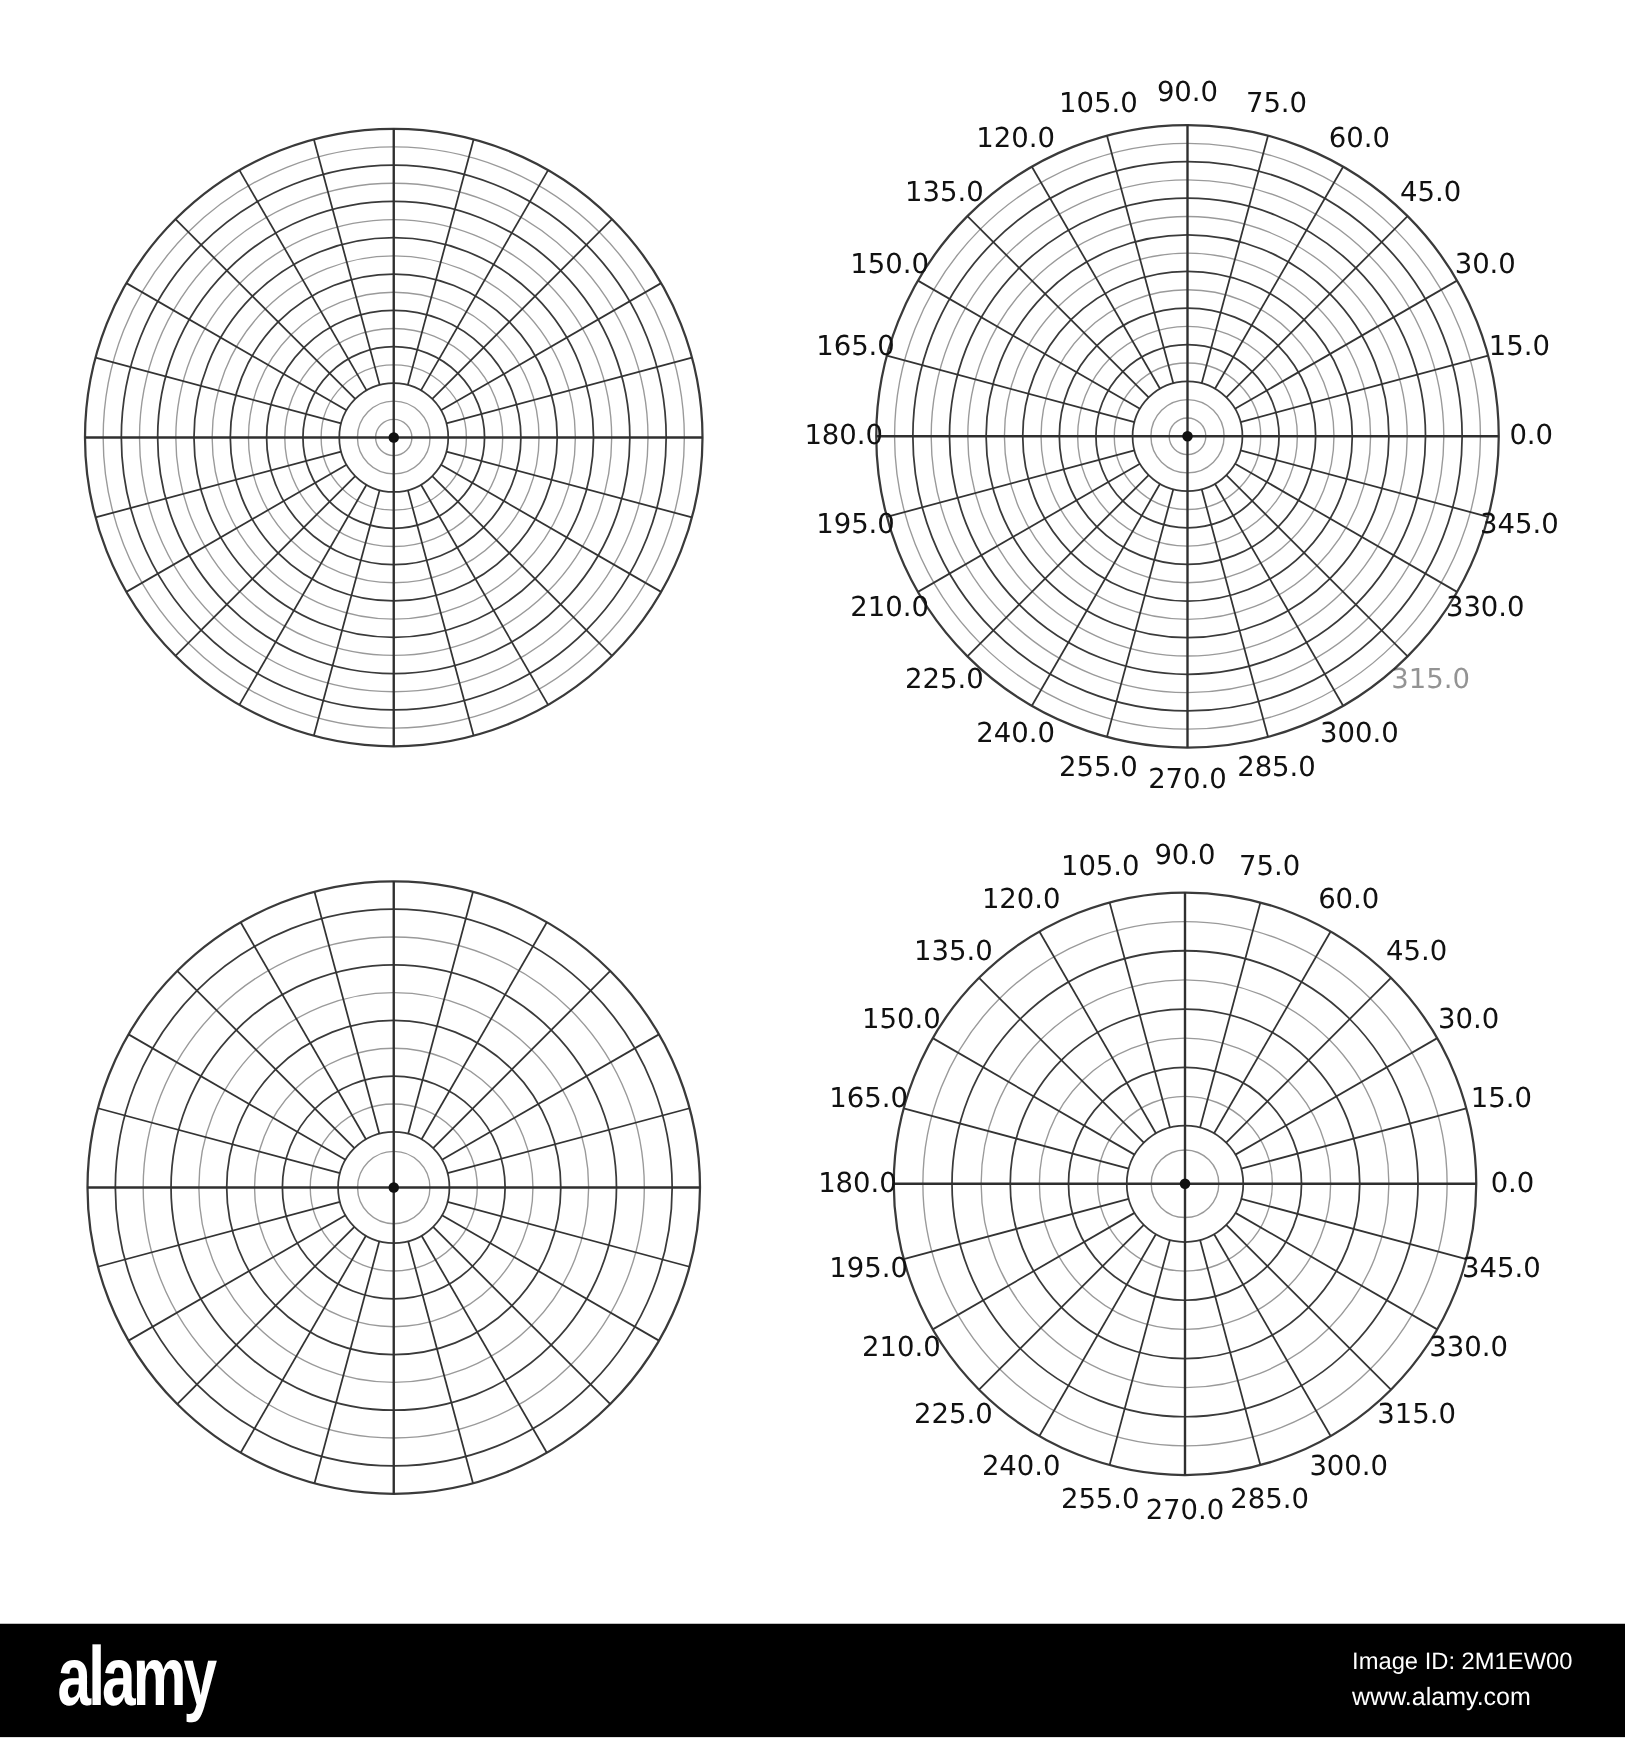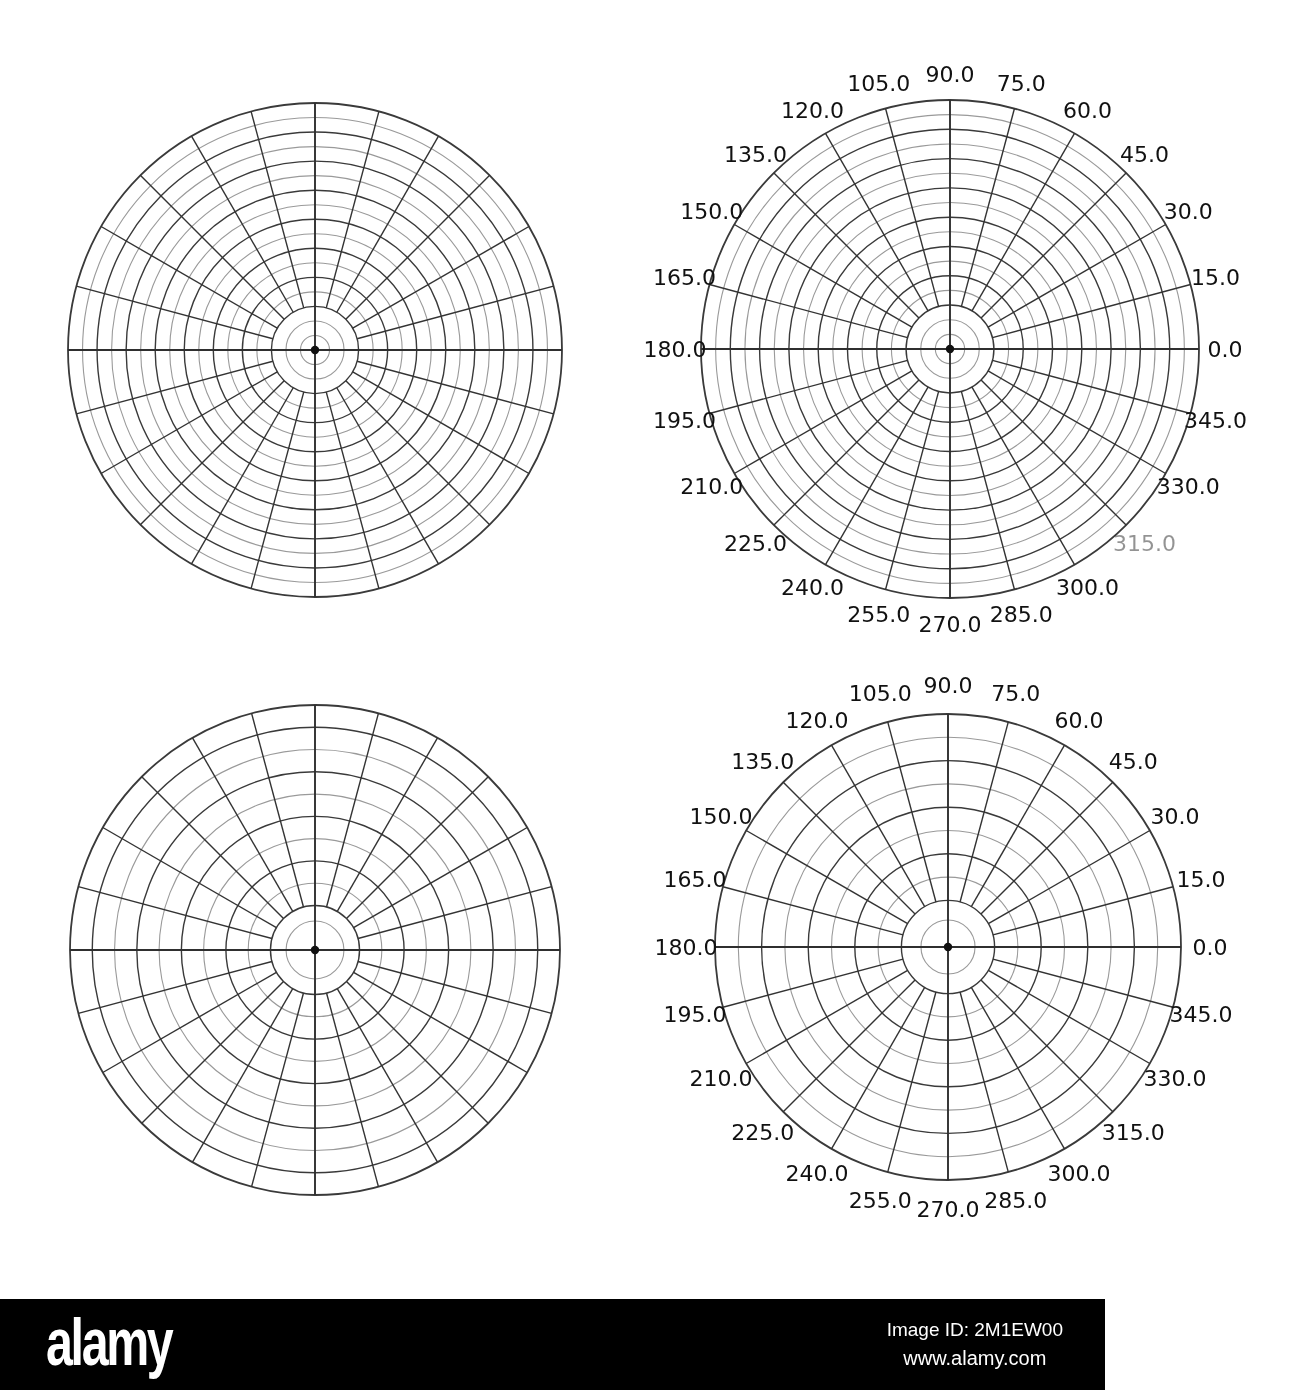--- a/index.html
+++ b/index.html
@@ -22,41 +22,41 @@
   }
   .angle-label {
     font-family: "DejaVu Sans", "Liberation Sans", sans-serif;
     font-size: 22px;
     fill: #111111;
   }
   .watermark-bar {
     position: absolute;
     left: 0;
     top: 1299px;
-    width: 1105px;
+    width: 1300px;
     height: 91px;
     background: #000000;
     display: flex;
     align-items: center;
     justify-content: space-between;
     box-sizing: border-box;
     padding: 0 42px 0 46px;
   }
   .alamy-logo {
     color: #ffffff;
     font-size: 62px;
     font-weight: bold;
     letter-spacing: -3px;
     transform: scaleX(0.78) scaleY(1.08);
     transform-origin: left center;
     line-height: 1;
     margin-top: -6px;
   }
   .bar-right {
-    text-align: center;
+    text-align: left;
     color: #ffffff;
     line-height: 1.45;
   }
   .bar-right .image-id {
     font-size: 19px;
     font-weight: 400;
   }
   .bar-right .website {
     font-size: 20px;
     font-weight: 400;

